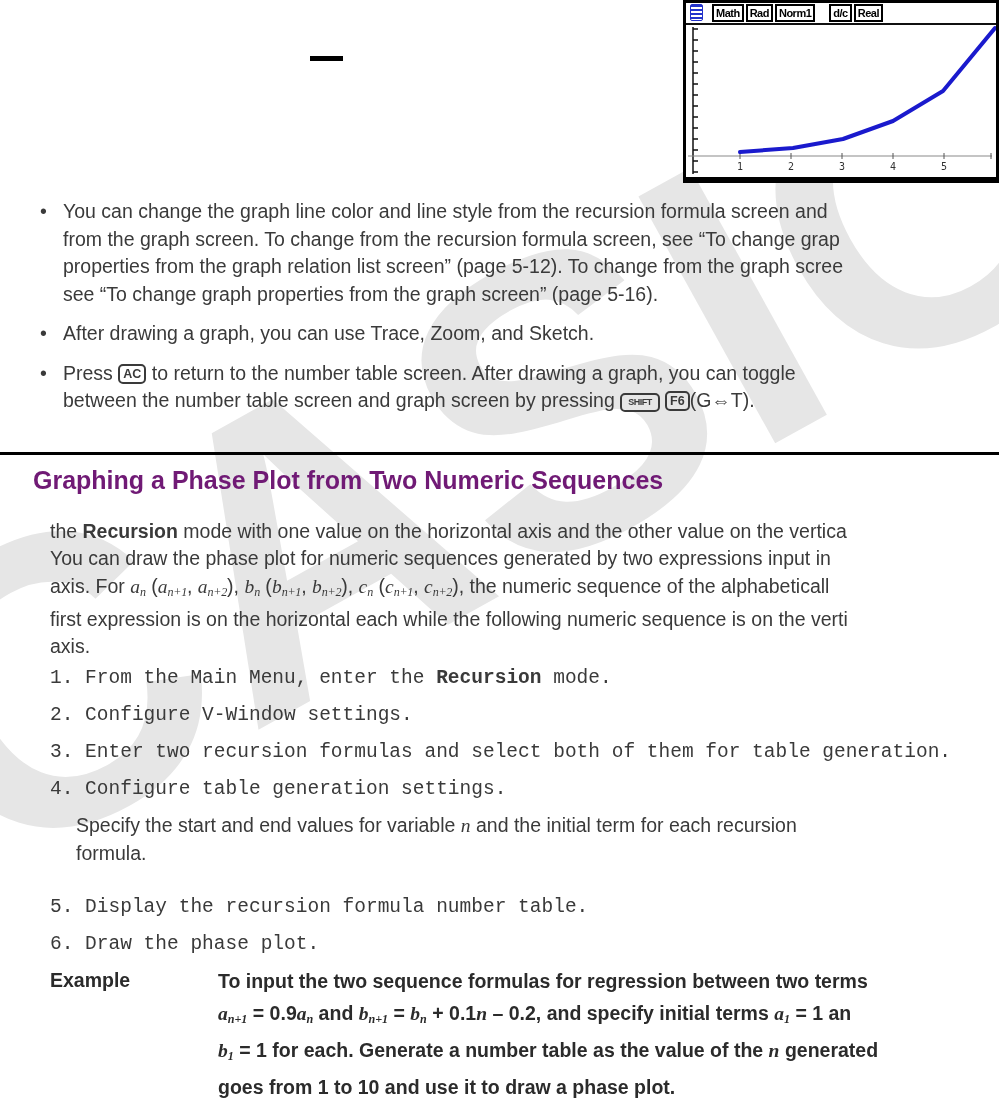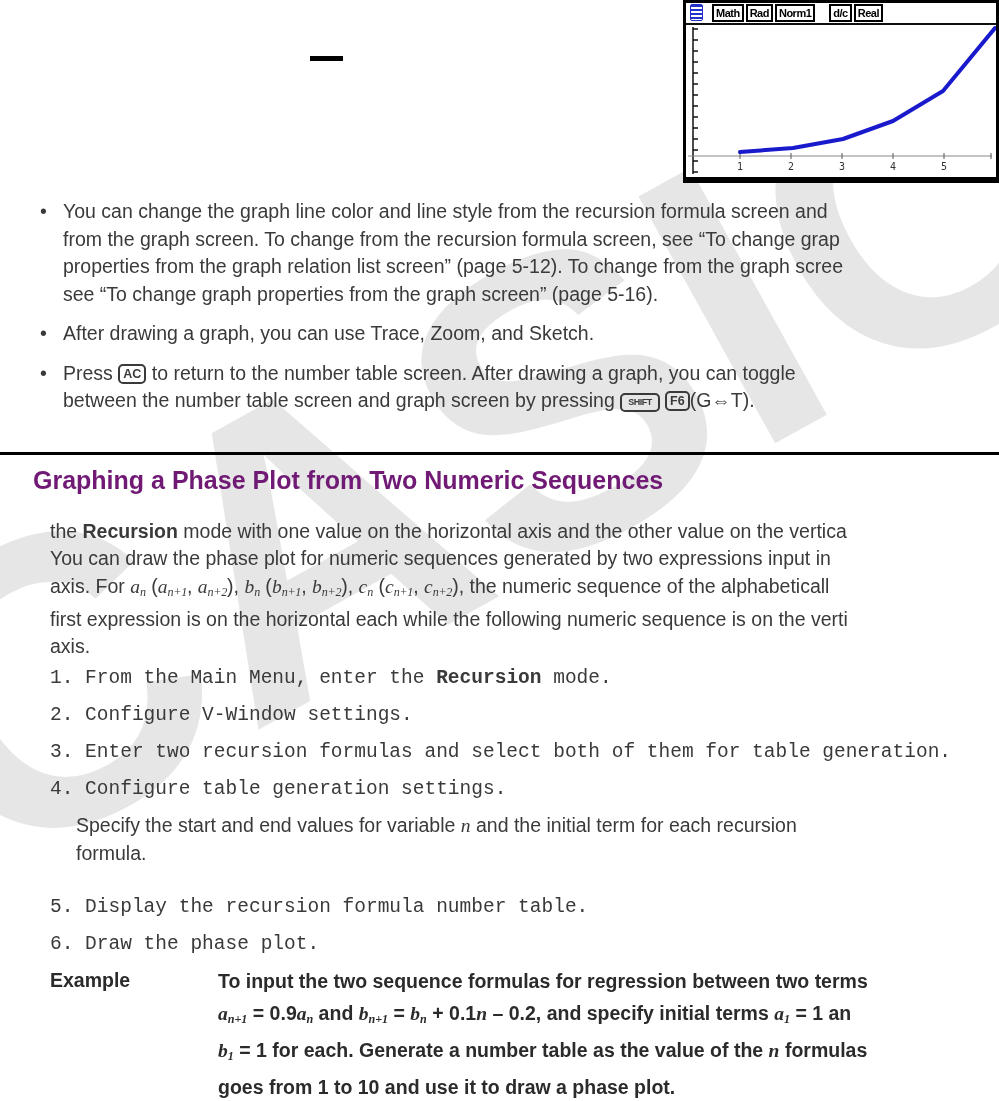--- a/index.html
+++ b/index.html
@@ -164,19 +164,19 @@
       <div class="step">
           <div class="tline"><span class="seg-t">6. Draw the phase plot.</span></div>
         </div>
     </div>
 
     <div class="example">
       <div class="example-label">Example</div>
       <div class="example-lines">
           <div class="tline"><span class="seg-b">To input the two sequence formulas for regression between two terms</span></div>
           <div class="tline"><span class="seg-bi">a</span><span class="seg-bs">n+1</span><span class="seg-b"> = 0.9</span><span class="seg-bi">a</span><span class="seg-bs">n</span><span class="seg-b"> and </span><span class="seg-bi">b</span><span class="seg-bs">n+1</span><span class="seg-b"> = </span><span class="seg-bi">b</span><span class="seg-bs">n</span><span class="seg-b"> + 0.1</span><span class="seg-bi">n</span><span class="seg-b"> – 0.2, and specify initial terms </span><span class="seg-bi">a</span><span class="seg-bs">1</span><span class="seg-b"> = 1 an</span></div>
-          <div class="tline"><span class="seg-bi">b</span><span class="seg-bs">1</span><span class="seg-b"> = 1 for each. Generate a number table as the value of the </span><span class="seg-bi">n</span><span class="seg-b"> formulas</span></div>
+          <div class="tline"><span class="seg-bi">b</span><span class="seg-bs">1</span><span class="seg-b"> = 1 for each. Generate a number table as the value of the </span><span class="seg-bi">n</span><span class="seg-b"> generated</span></div>
           <div class="tline"><span class="seg-b">goes from 1 to 10 and use it to draw a phase plot.</span></div>
         </div>
     </div>
 
   </div>
 </div>
 
 </body></html>

